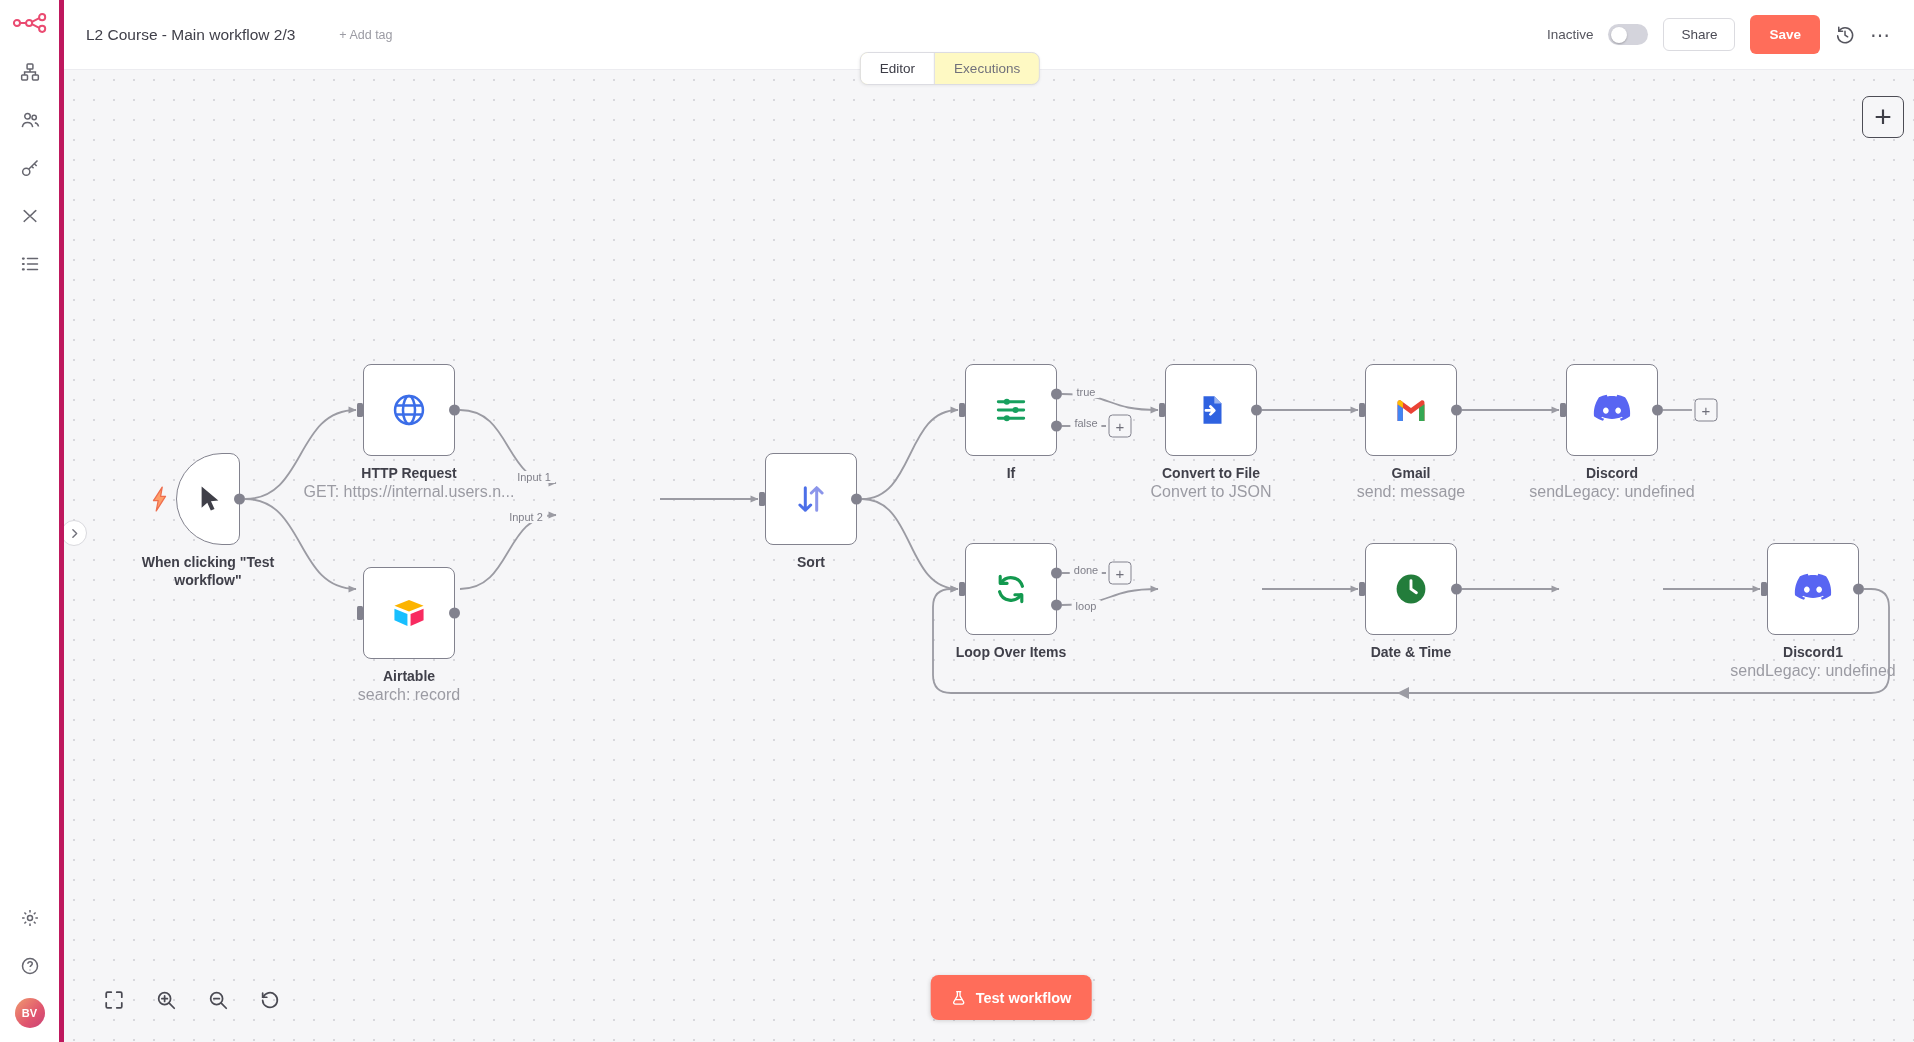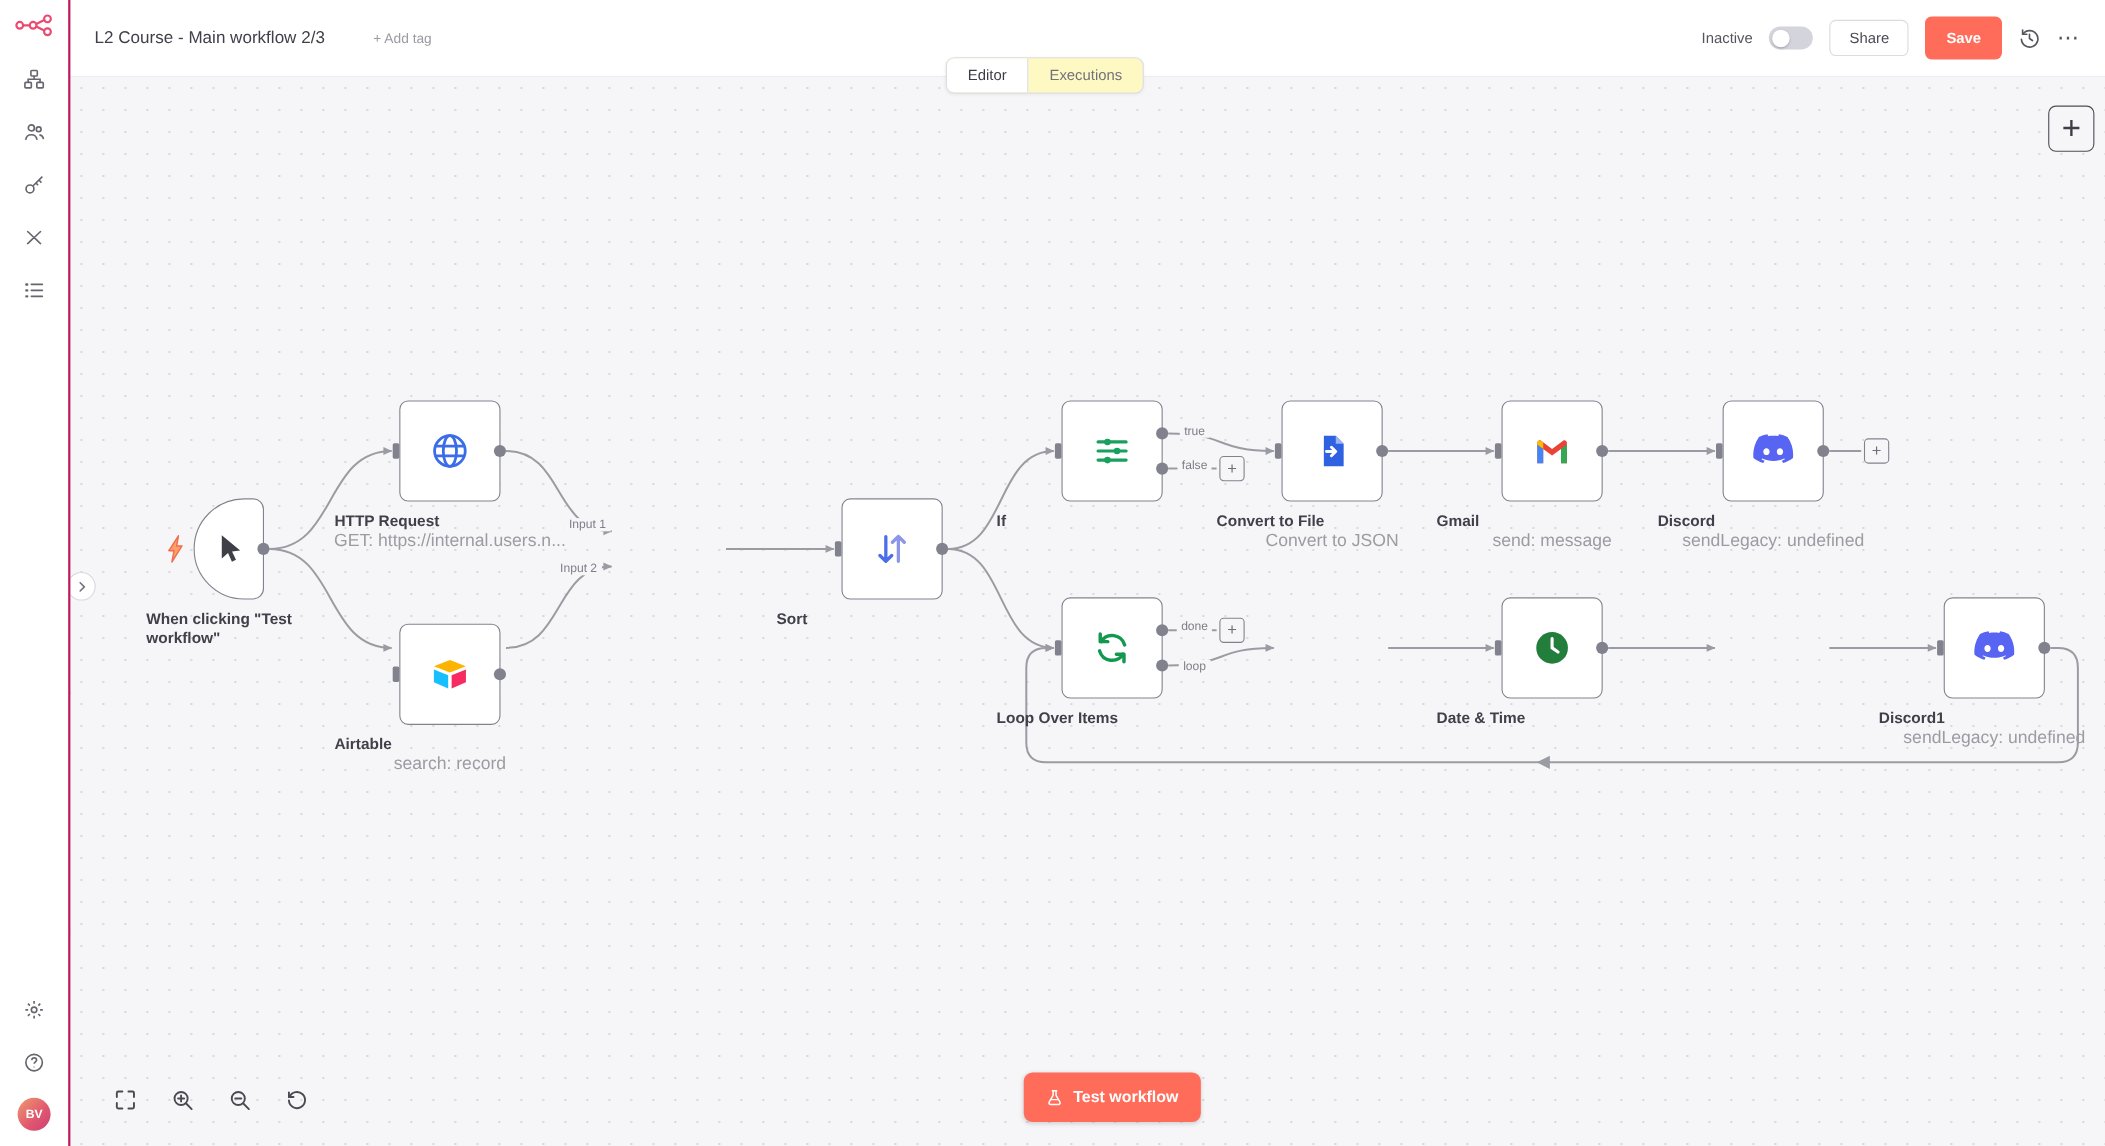--- a/index.html
+++ b/index.html
@@ -2,21 +2,21 @@
 <html><head>
 <meta charset="utf-8">
 <style>
   *{box-sizing:border-box;margin:0;padding:0}
   html,body{width:1914px;height:1042px;overflow:hidden;background:#fff;
     font-family:"Liberation Sans",sans-serif;}
   button{font-family:inherit;border:none;background:none;cursor:pointer}
 
   
   .sidebar{position:fixed;left:0;top:0;bottom:0;width:64px;background:#fff;
-    border-right:2px solid #be185d;display:flex;flex-direction:column;align-items:center;
+    border-right:5px solid #be185d;display:flex;flex-direction:column;align-items:center;
     padding:12px 0 14px;z-index:40}
   .logo{margin-bottom:26px;display:flex;align-items:center;justify-content:center}
   .side-nav{display:flex;flex-direction:column;gap:24px;align-items:center}
   .side-btn{color:#66666f;display:flex;align-items:center;justify-content:center;width:36px;height:24px}
   .side-bottom{margin-top:auto;display:flex;flex-direction:column;gap:20px;align-items:center}
   .avatar{width:30px;height:30px;border-radius:50%;
     background:linear-gradient(135deg,#f09b6f 0%,#e0556e 60%,#c94277 100%);
     color:#fff;font-size:11px;font-weight:bold;display:flex;align-items:center;justify-content:center}
 
   
@@ -49,21 +49,21 @@
     background-size:20px 20px;overflow:hidden}
   #conn-svg{position:absolute;left:0;top:0}
   .conn{fill:none;stroke:#9b9ba3;stroke-width:1.8px}
   .node{position:absolute;z-index:5}
   .node-box{height:92px;width:100%;background:#fff;border:1.7px solid #82828e;border-radius:8px;
     display:flex;align-items:center;justify-content:center;position:relative}
   .node.trigger .node-box{border-radius:46px 10px 10px 46px}
   .port-in{position:absolute;left:-7px;width:6px;height:14px;border-radius:1.5px;background:#82828e;transform:translateY(-50%)}
   .port-out{position:absolute;right:-6px;width:11px;height:11px;border-radius:50%;background:#82828e;transform:translateY(-50%)}
   .node-name{position:absolute;top:100px;left:50%;transform:translateX(-50%);width:210px;
-    font-size:14px;font-weight:600;color:#40404a;line-height:1.3}
+    text-align:center;font-size:14px;font-weight:600;color:#40404a;line-height:1.3}
   .node-sub{position:absolute;top:119px;left:50%;transform:translateX(-50%);width:230px;
     text-align:center;font-size:16px;color:#9b9ba3}
   .trigger-bolt{position:absolute;left:-27px;top:50%;transform:translateY(-50%);display:flex}
   .conn-label{position:absolute;transform:translate(-50%,-50%);font-size:11px;color:#7f7f89;
     background:#f6f6f8;padding:0 4px;z-index:4;white-space:nowrap}
   .add-btn{position:absolute;width:23px;height:23px;border:1.7px solid #82828e;border-radius:4px;
     color:#6f6f7a;font-size:15px;line-height:1;display:flex;align-items:center;justify-content:center;
     transform:translate(-50%,-50%);background:#f6f6f8;z-index:6}
   .canvas-add{position:absolute;top:26px;right:10px;width:42px;height:42px;border:1.8px solid #4c4c55;
     border-radius:7px;font-size:30px;font-weight:300;color:#3e3e47;display:flex;align-items:center;

